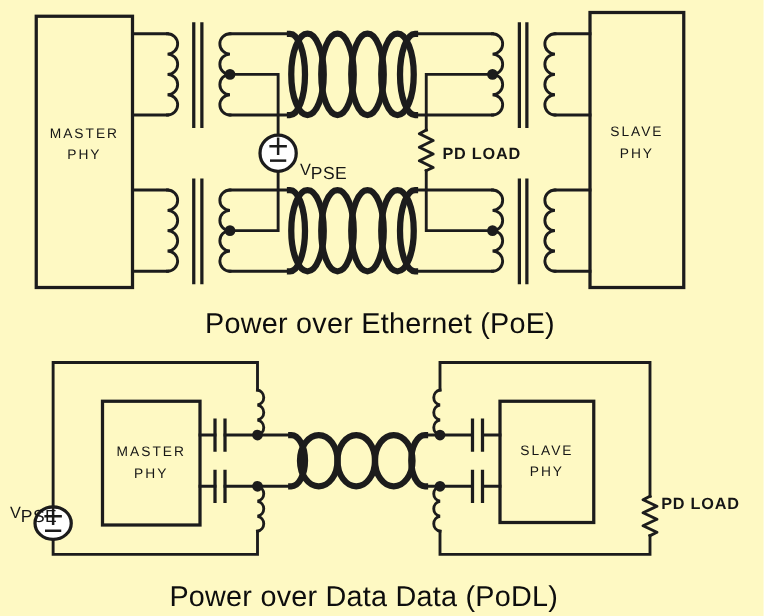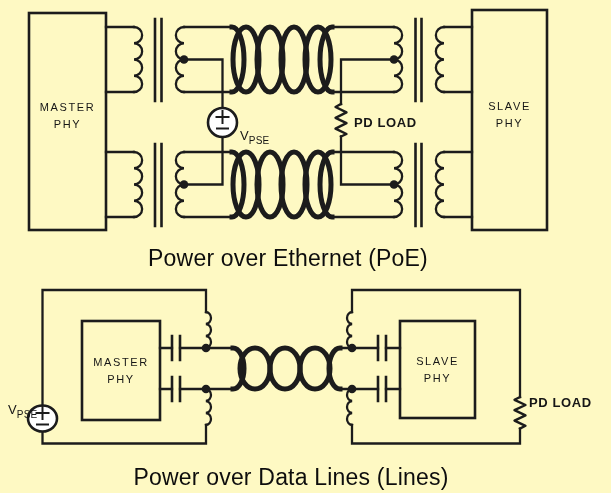--- a/index.html
+++ b/index.html
@@ -6,21 +6,21 @@
   .stage{
     position:relative;width:611px;height:493px;background:#fef9c3;
     font-family:"Liberation Sans", sans-serif;color:#161616;overflow:hidden;
   }
   .schematic{position:absolute;left:0;top:0;}
   .lbl{position:absolute;white-space:pre-line;color:#161616;}
   .boxlbl{font-size:11px;letter-spacing:1.6px;line-height:17px;text-align:center;}
   .caption{font-size:23px;text-align:center;color:#0d0d0d;letter-spacing:0.2px;}
   .partlbl{font-size:13px;letter-spacing:0.6px;font-weight:bold;}
   .srclbl{font-size:13px;}
-  .srclbl sub{font-size:10px;letter-spacing:0.3px;}
+  .srclbl sub{font-size:14px;letter-spacing:0.3px;}
   svg *{vector-effect:none;}
 </style>
 </head>
 <body>
 
 <div class="stage">
 
   <svg class="schematic" width="611" height="493" viewBox="0 0 611 493" fill="none" stroke="#1c1c1c" stroke-linecap="square" stroke-linejoin="miter">
 
     <g>
@@ -163,28 +163,28 @@
 
   <div class="lbl boxlbl" style="left:472px;top:98px;width:75px;">SLAVE
 PHY</div>
 
   <div class="lbl srclbl" style="left:240px;top:113px;">
     <span>V</span><sub>PSE</sub>
   </div>
 
   <div class="lbl partlbl" style="left:354px;top:115px;">PD LOAD</div>
 
-  <div class="lbl caption" style="left:0px;top:245px;width:576px;">Power over Ethernet (PoE)</div>
+  <div class="lbl caption" style="left:0px;top:245px;width:576px;padding-left:16px;">Power over Ethernet (PoE)</div>
 
   <div class="lbl boxlbl" style="left:82px;top:354px;width:78px;">MASTER
 PHY</div>
 
   <div class="lbl boxlbl" style="left:400px;top:353px;width:75px;">SLAVE
 PHY</div>
 
   <div class="lbl srclbl" style="left:8px;top:387px;">
     <span>V</span><sub>PSE</sub>
   </div>
 
   <div class="lbl partlbl" style="left:529px;top:395px;">PD LOAD</div>
 
-  <div class="lbl caption" style="left:0px;top:464px;width:582px;">Power over Data Lines (Lines)</div>
+  <div class="lbl caption" style="left:0px;top:464px;width:582px;">Power over Data Data (PoDL)</div>
 </div>
 
 </body></html>

